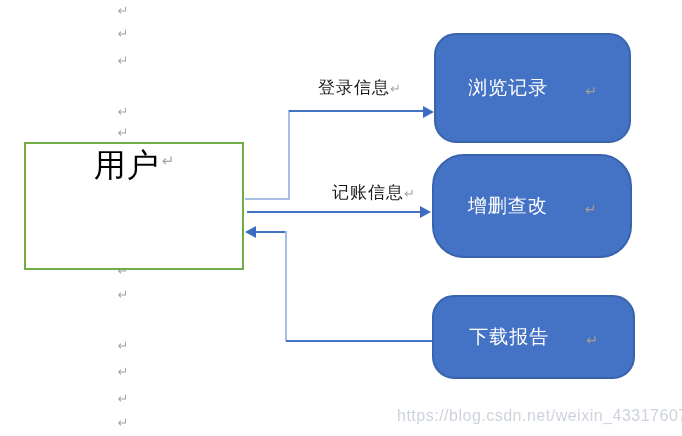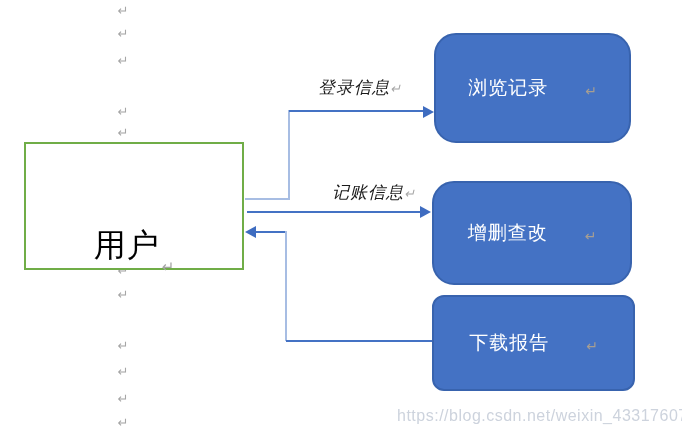--- a/index.html
+++ b/index.html
@@ -27,21 +27,21 @@
   }
   
   .user-box {
     position: absolute;
     left: 24px; top: 142px;
     width: 220px; height: 128px;
     background: #ffffff;
     border: 2.5px solid #70AD47;
     box-sizing: border-box;
     display: flex;
-    align-items: flex-end;
+    align-items: flex-start;
     justify-content: center;
     z-index: 2;
   }
   .user-box .label {
     font-size: 32px;
     color: #000000;
     letter-spacing: 1px;
   }
   .user-box .pm {
     color: #A6A6A6;
@@ -66,22 +66,22 @@
     color: #ffffff;
     font-size: 19px;
     letter-spacing: 1px;
   }
   .node .pm {
     color: #A79E92;
     font-size: 14px;
     transform: translateY(3px);
   }
   #node-browse   { left: 434px; top: 33px;  width: 197px; height: 110px; }
-  #node-crud     { left: 432px; top: 181px; width: 200px; height: 104px; }
-  #node-download { left: 432px; top: 295px; width: 203px; height: 96px; border-radius: 12px; }
+  #node-crud     { left: 432px; top: 154px; width: 200px; height: 104px; border-radius: 32px; }
+  #node-download { left: 432px; top: 295px; width: 203px; height: 84px; }
   
   .seg { position: absolute; z-index: 1; }
   .seg.h { height: 2px; }
   .seg.v { width: 2px; }
   .dark  { background: #4472C4; }
   .light { background: #A7BDE3; }
   .arrow-right {
     position: absolute; width: 0; height: 0; z-index: 1;
     border-top: 6px solid transparent;
     border-bottom: 6px solid transparent;
@@ -94,21 +94,20 @@
     border-right: 11px solid #3E6CC0;
   }
   
   .edge-label {
     position: absolute;
     font-size: 17px;
     color: #1a1a1a;
     white-space: nowrap;
     z-index: 3;
     letter-spacing: 1px;
-    font-style: italic;
   }
   .edge-label .pm {
     color: #A6A6A6;
     font-size: 13px;
   }
   .edge-label .pm.spaced { margin-left: 7px; }
   
   .watermark {
     position: absolute;
     left: 397px; top: 407px;

